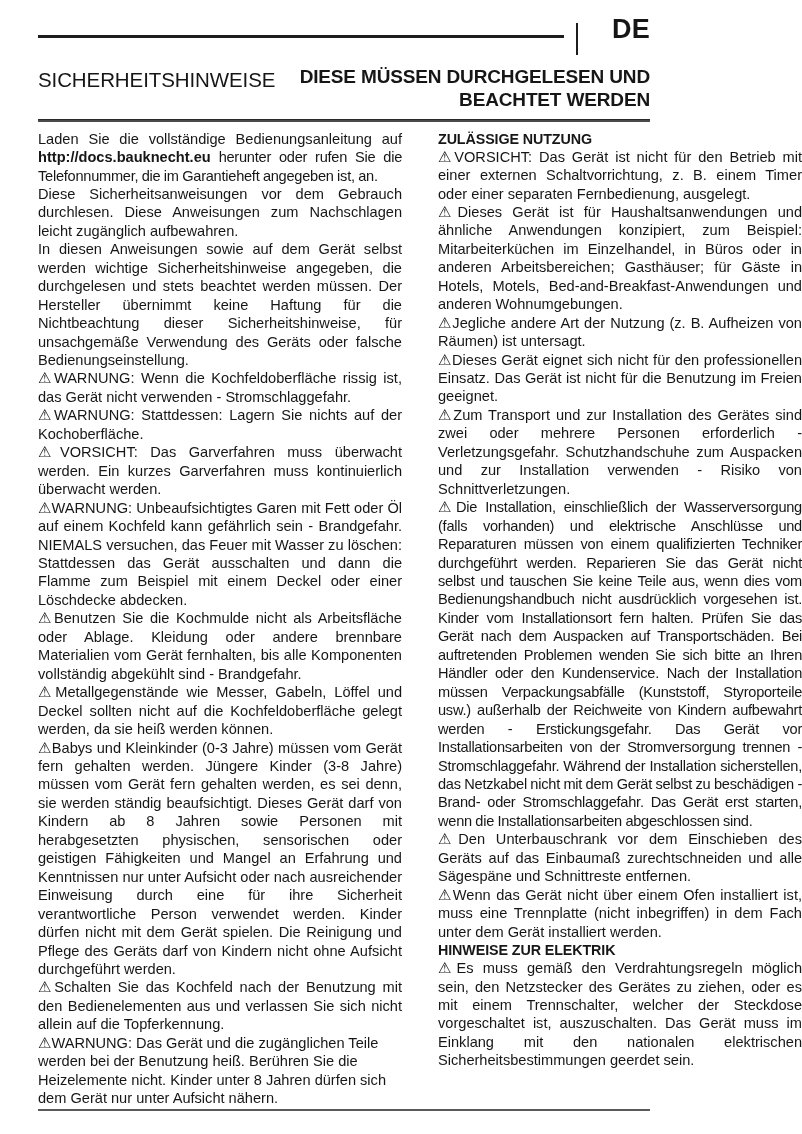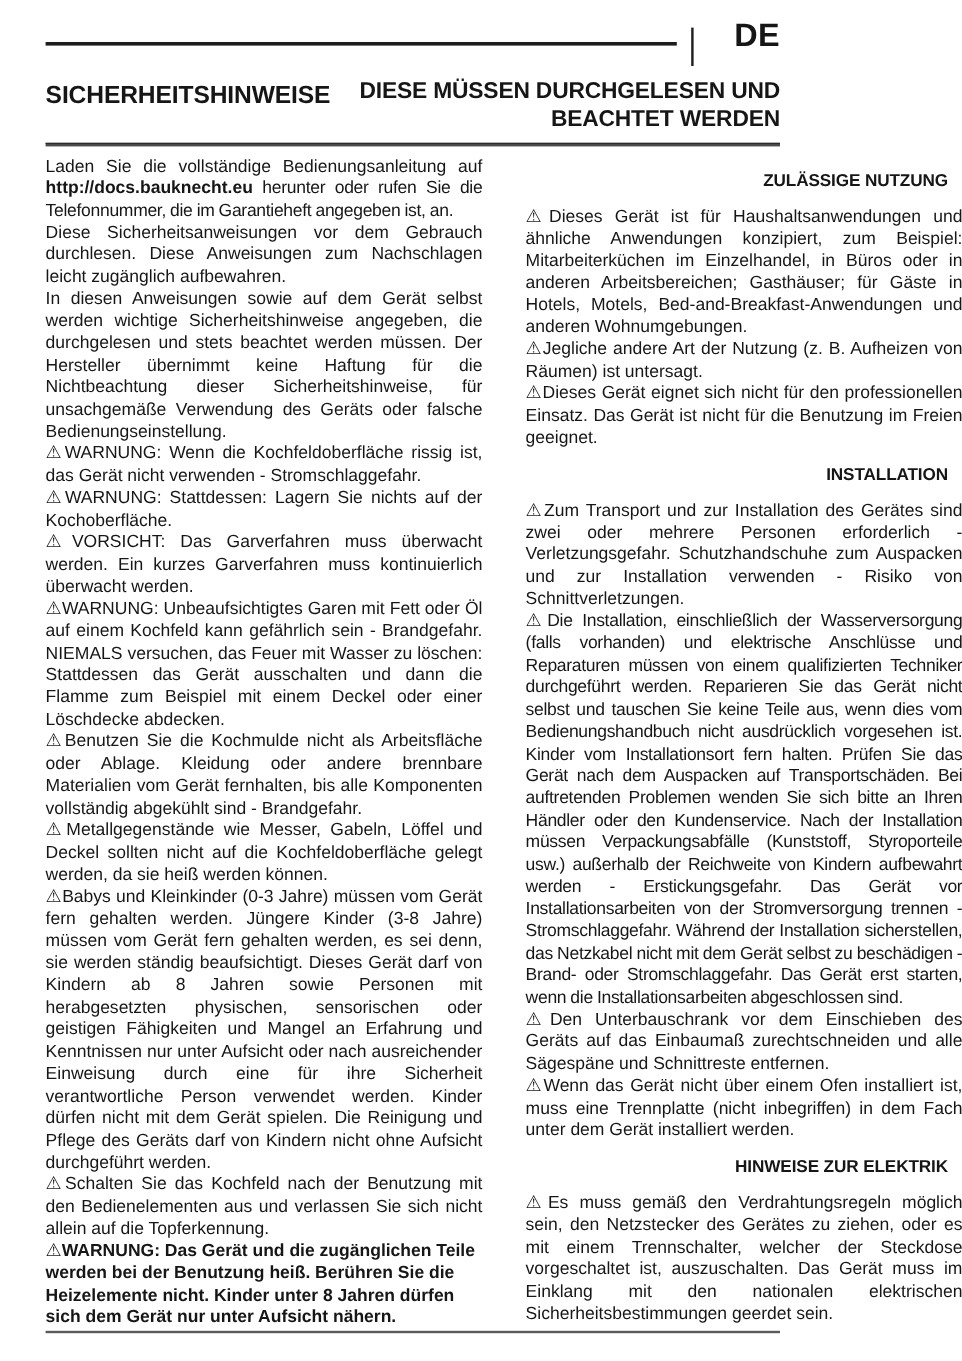--- a/index.html
+++ b/index.html
@@ -69,21 +69,21 @@
   .title-row {
     position: relative;
     display: flex;
     align-items: flex-start;
     justify-content: space-between;
     margin-top: 2px;
   }
 
   .title-main {
     font-size: 20.5px;
-    font-weight: bold;
+    font-weight: normal;
     letter-spacing: -0.1px;
     white-space: nowrap;
     line-height: 1.18;
     padding-top: 2px;
   }
 
   .title-sub {
     font-size: 19px;
     font-weight: bold;
     text-align: right;
@@ -119,38 +119,36 @@
     font-size: 14.6px;
     line-height: 1.265;
     text-align: justify;
     text-justify: inter-word;
     hyphens: none;
     word-spacing: normal;
   }
 
   p.para.last-flow {
     text-align: left;
-    font-weight: bold;
   }
 
   p.para + p.para {
     margin-top: 0;
   }
 
   p.spacer-before {
     margin-top: 14px;
   }
 
   .sec-head {
-    margin: 12px;
+    margin: 0;
     font-size: 14.3px;
     font-weight: bold;
     line-height: 1.26;
     letter-spacing: -0.1px;
-    text-align: right;
   }
 
   .bold {
     font-weight: bold;
   }
 
   .warn {
     font-size: 15px;
     line-height: 1;
     font-family: "DejaVu Sans", sans-serif;
@@ -215,28 +213,28 @@
       <p class="para"><span class="warn">⚠</span><span>Schalten Sie das Kochfeld nach der Benutzung mit den Bedienelementen aus und verlassen Sie sich nicht allein auf die Topferkennung.</span></p>
 
       <p class="para last-flow"><span class="warn">⚠</span><span>WARNUNG: Das Gerät und die zugänglichen Teile werden bei der Benutzung heiß. Berühren Sie die Heizelemente nicht. Kinder unter 8 Jahren dürfen sich dem Gerät nur unter Aufsicht nähern.</span></p>
 
     </div>
 
     <div class="col">
 
       <h2 class="sec-head">ZULÄSSIGE NUTZUNG</h2>
 
+      <p class="para"><span class="warn">⚠</span><span>VORSICHT: Das Gerät ist nicht für den Betrieb mit einer externen Schaltvorrichtung, z. B. einem Timer oder einer separaten Fernbedienung, ausgelegt.</span></p>
 
       <p class="para"><span class="warn">⚠</span><span>Dieses Gerät ist für Haushaltsanwendungen und ähnliche Anwendungen konzipiert, zum Beispiel: Mitarbeiterküchen im Einzelhandel, in Büros oder in anderen Arbeitsbereichen; Gasthäuser; für Gäste in Hotels, Motels, Bed-and-Breakfast-Anwendungen und anderen Wohnumgebungen.</span></p>
 
       <p class="para"><span class="warn">⚠</span><span>Jegliche andere Art der Nutzung (z. B. Aufheizen von Räumen) ist untersagt.</span></p>
 
       <p class="para"><span class="warn">⚠</span><span>Dieses Gerät eignet sich nicht für den professionellen Einsatz. Das Gerät ist nicht für die Benutzung im Freien geeignet.</span></p>
 
-      <h2 class="sec-head">INSTALLATION</h2>
 
       <p class="para"><span class="warn">⚠</span><span>Zum Transport und zur Installation des Gerätes sind zwei oder mehrere Personen erforderlich - Verletzungsgefahr. Schutzhandschuhe zum Auspacken und zur Installation verwenden - Risiko von Schnittverletzungen.</span></p>
 
       <p class="para"><span class="warn">⚠</span><span class="tight2">Die Installation, einschließlich der Wasserversorgung (falls vorhanden) und elektrische Anschlüsse und Reparaturen müssen von einem qualifizierten Techniker durchgeführt werden. Reparieren Sie das Gerät nicht selbst und tauschen Sie keine Teile aus, wenn dies vom Bedienungshandbuch nicht ausdrücklich vorgesehen ist. Kinder vom Installationsort fern halten. Prüfen Sie das Gerät nach dem Auspacken auf Transportschäden. Bei auftretenden Problemen wenden Sie sich bitte an Ihren Händler oder den Kundenservice. Nach der Installation müssen Verpackungsabfälle (Kunststoff, Styroporteile usw.) außerhalb der Reichweite von Kindern aufbewahrt werden - Erstickungsgefahr. Das Gerät vor Installationsarbeiten von der Stromversorgung trennen - Stromschlaggefahr. Während der Installation sicherstellen, das Netzkabel nicht mit dem Gerät selbst zu beschädigen - Brand- oder Stromschlaggefahr. Das Gerät erst starten, wenn die Installationsarbeiten abgeschlossen sind.</span></p>
 
       <p class="para"><span class="warn">⚠</span><span>Den Unterbauschrank vor dem Einschieben des Geräts auf das Einbaumaß zurechtschneiden und alle Sägespäne und Schnittreste entfernen.</span></p>
 
       <p class="para"><span class="warn">⚠</span><span>Wenn das Gerät nicht über einem Ofen installiert ist, muss eine Trennplatte (nicht inbegriffen) in dem Fach unter dem Gerät installiert werden.</span></p>
 
       <h2 class="sec-head">HINWEISE ZUR ELEKTRIK</h2>

